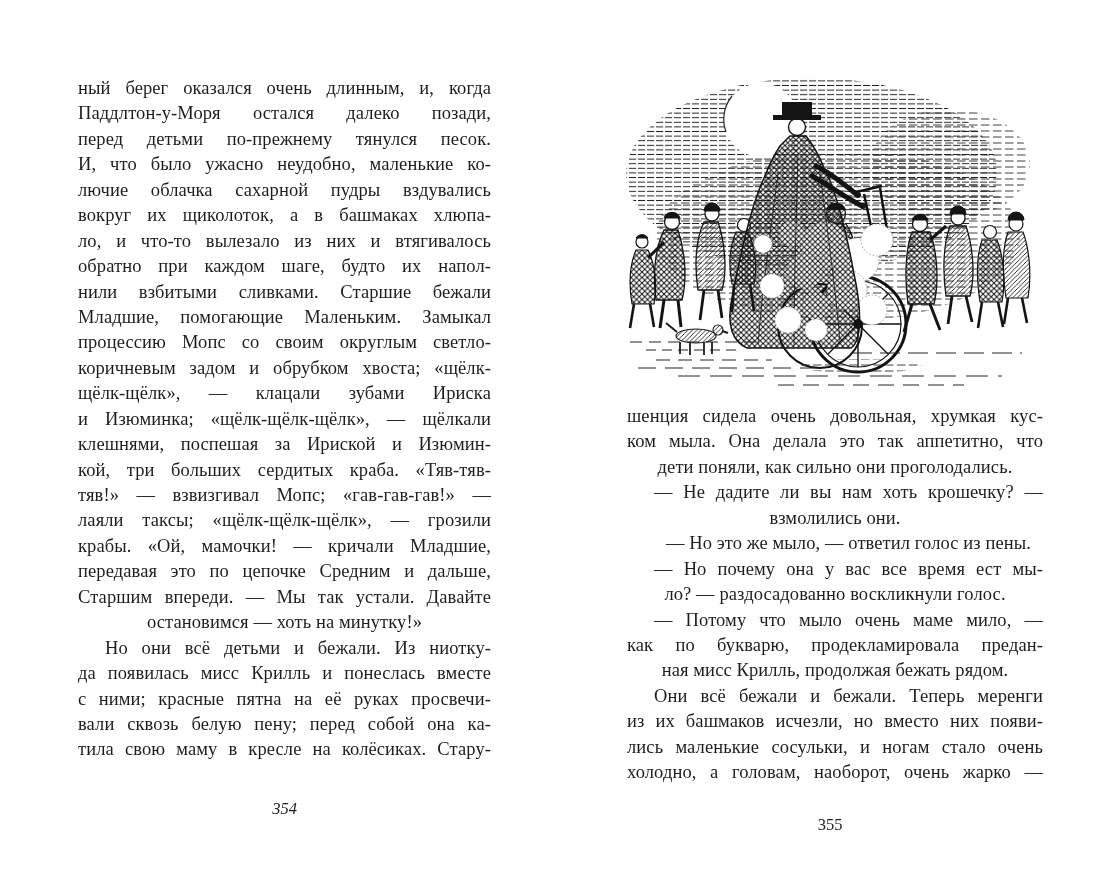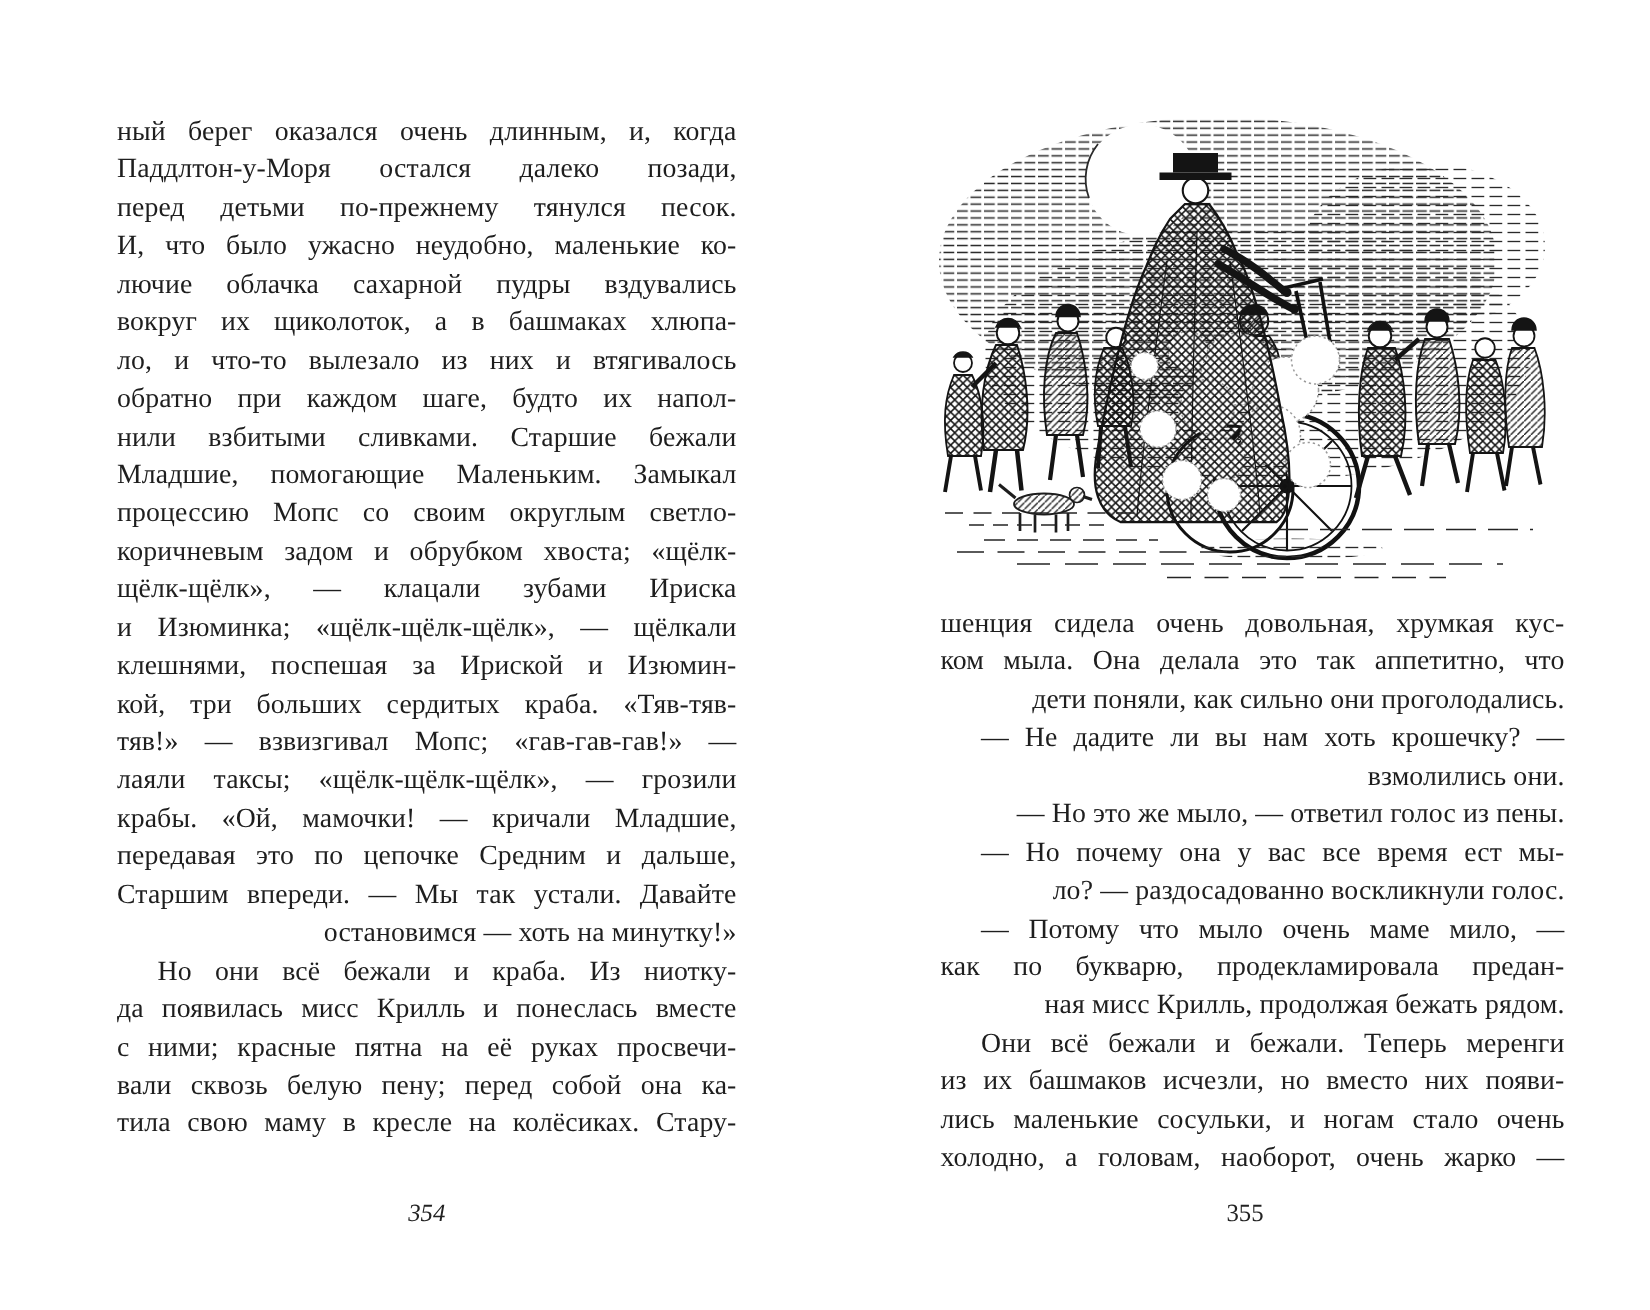--- a/index.html
+++ b/index.html
@@ -12,30 +12,30 @@
   .spread { position: relative; width: 872px; height: 873px; background: #ffffff; }
   .text-col {
     position: absolute;
     font-size: 18.5px;
     line-height: 25.45px;
     color: #1e1e1e;
     letter-spacing: 0.1px;
   }
   .text-col.left  { left: 78px;  top: 76px;  width: 413px; }
   .text-col.right { left: 627px; top: 404px; width: 416px; }
-  .line { height: 25.45px; white-space: pre; text-align: right; }
+  .line { height: 25.45px; white-space: pre; text-align: center; }
   .line.j { white-space: normal; text-align: justify; text-align-last: justify; }
   .line.ind { text-indent: 27px; }
   .page-number {
     position: absolute; top: 799px;
     width: 413px; text-align: center;
     font-size: 16.5px; color: #222;
   }
   .page-number.left  { left: 78px; font-style: italic; }
-  .page-number.right { left: 622px; width: 416px; }
+  .page-number.right { left: 622px; width: 416px; margin-top: 16px; }
   .illustration {
     position: absolute;
     left: 620px; top: 74px;
     width: 418px; height: 322px;
   }
 </style>
 </head>
 <body>
 
 <div class="spread">
@@ -56,21 +56,21 @@
       <div class="line j">щёлк-щёлк», — клацали зубами Ириска</div>
       <div class="line j">и Изюминка; «щёлк-щёлк-щёлк», — щёлкали</div>
       <div class="line j">клешнями, поспешая за Ириской и Изюмин-</div>
       <div class="line j">кой, три больших сердитых краба. «Тяв-тяв-</div>
       <div class="line j">тяв!» — взвизгивал Мопс; «гав-гав-гав!» —</div>
       <div class="line j">лаяли таксы; «щёлк-щёлк-щёлк», — грозили</div>
       <div class="line j">крабы. «Ой, мамочки! — кричали Младшие,</div>
       <div class="line j">передавая это по цепочке Средним и дальше,</div>
       <div class="line j">Старшим впереди. — Мы так устали. Давайте</div>
       <div class="line">остановимся — хоть на минутку!»</div>
-      <div class="line j ind">Но они всё бежали и краба. Из ниотку-</div>
+      <div class="line j ind">Но они всё детьми и бежали. Из ниотку-</div>
       <div class="line j">да появилась мисс Крилль и понеслась вместе</div>
       <div class="line j">с ними; красные пятна на её руках просвечи-</div>
       <div class="line j">вали сквозь белую пену; перед собой она ка-</div>
       <div class="line j">тила свою маму в кресле на колёсиках. Стару-</div>
     </div>
   <div class="page-number left">354</div>
 
   <div class="illustration">
     <svg viewBox="0 0 418 322" width="418" height="322" xmlns="http://www.w3.org/2000/svg">
       <defs>

